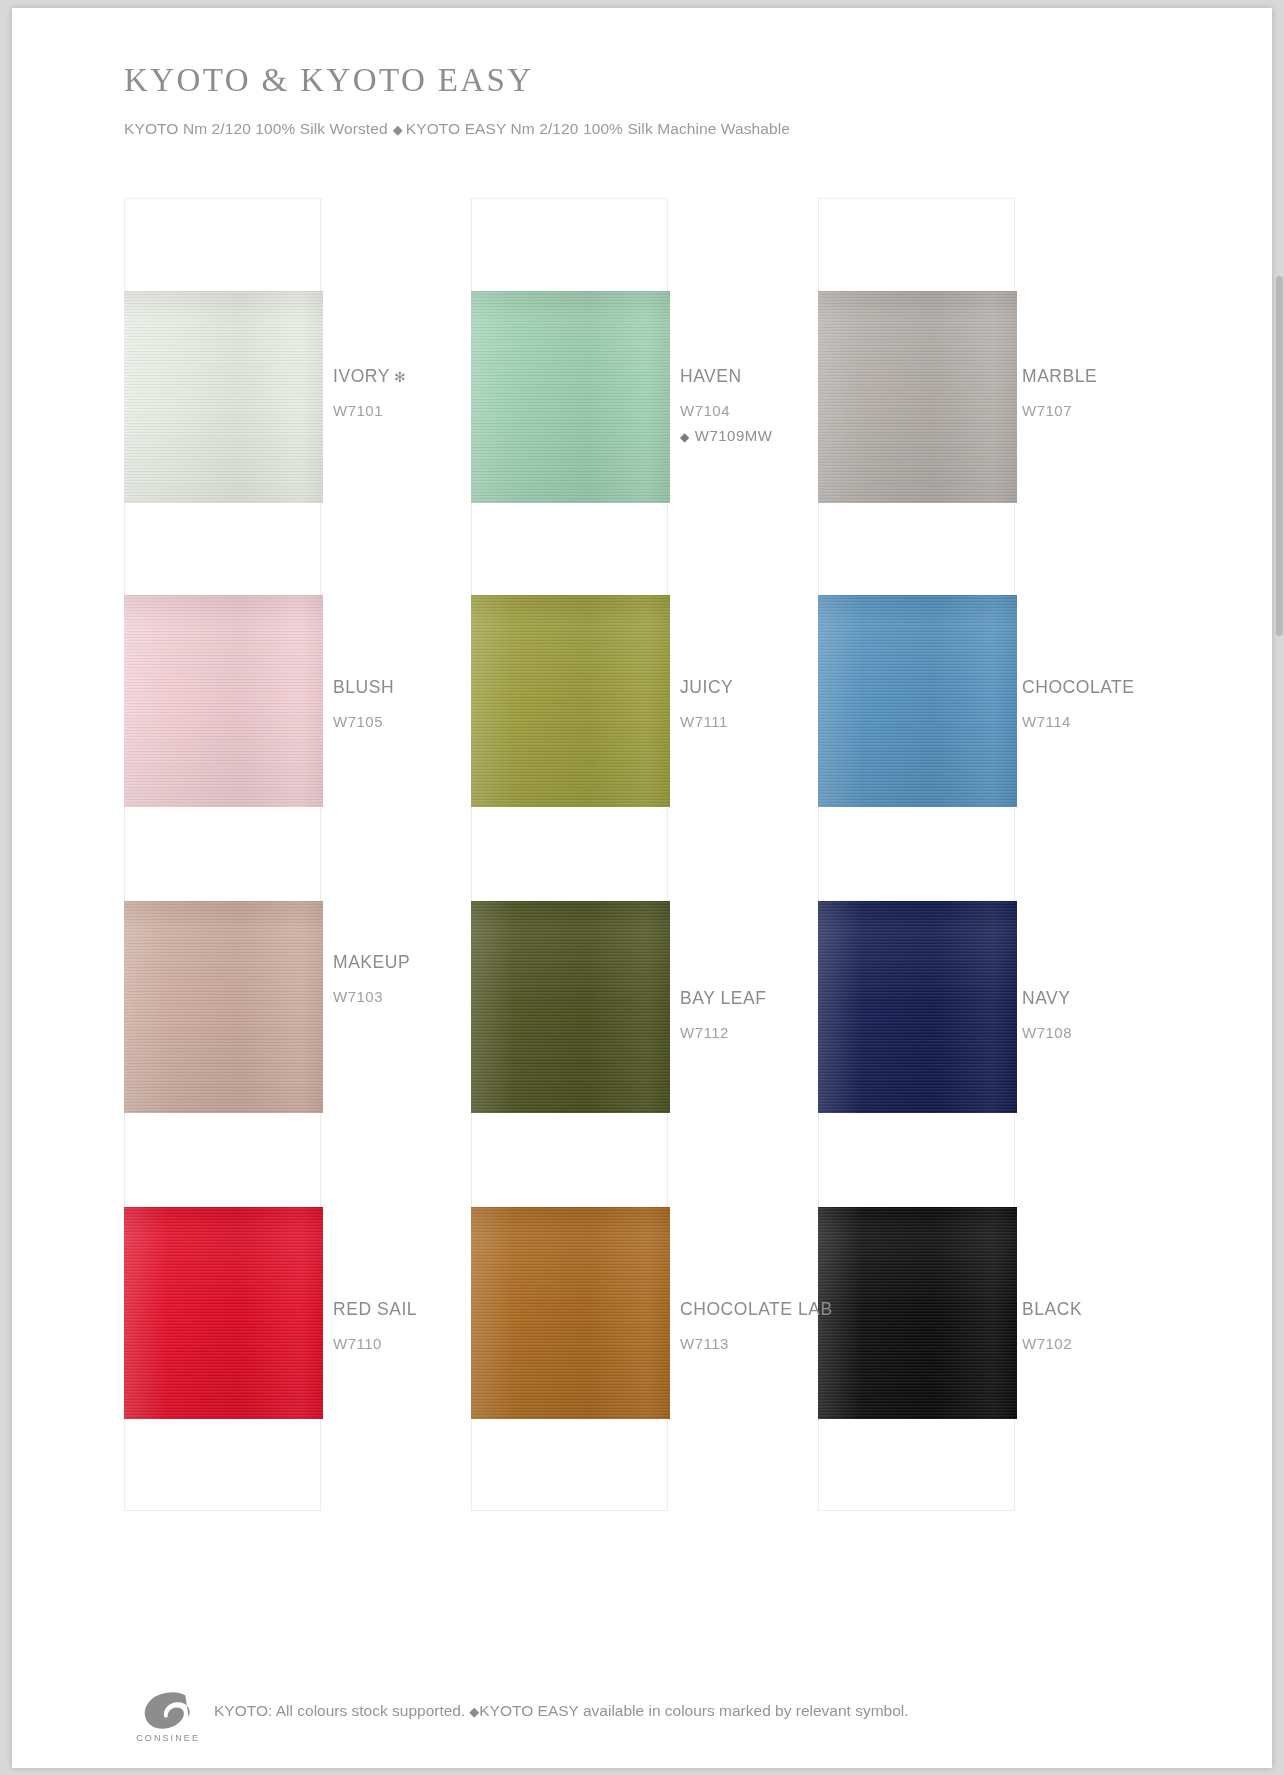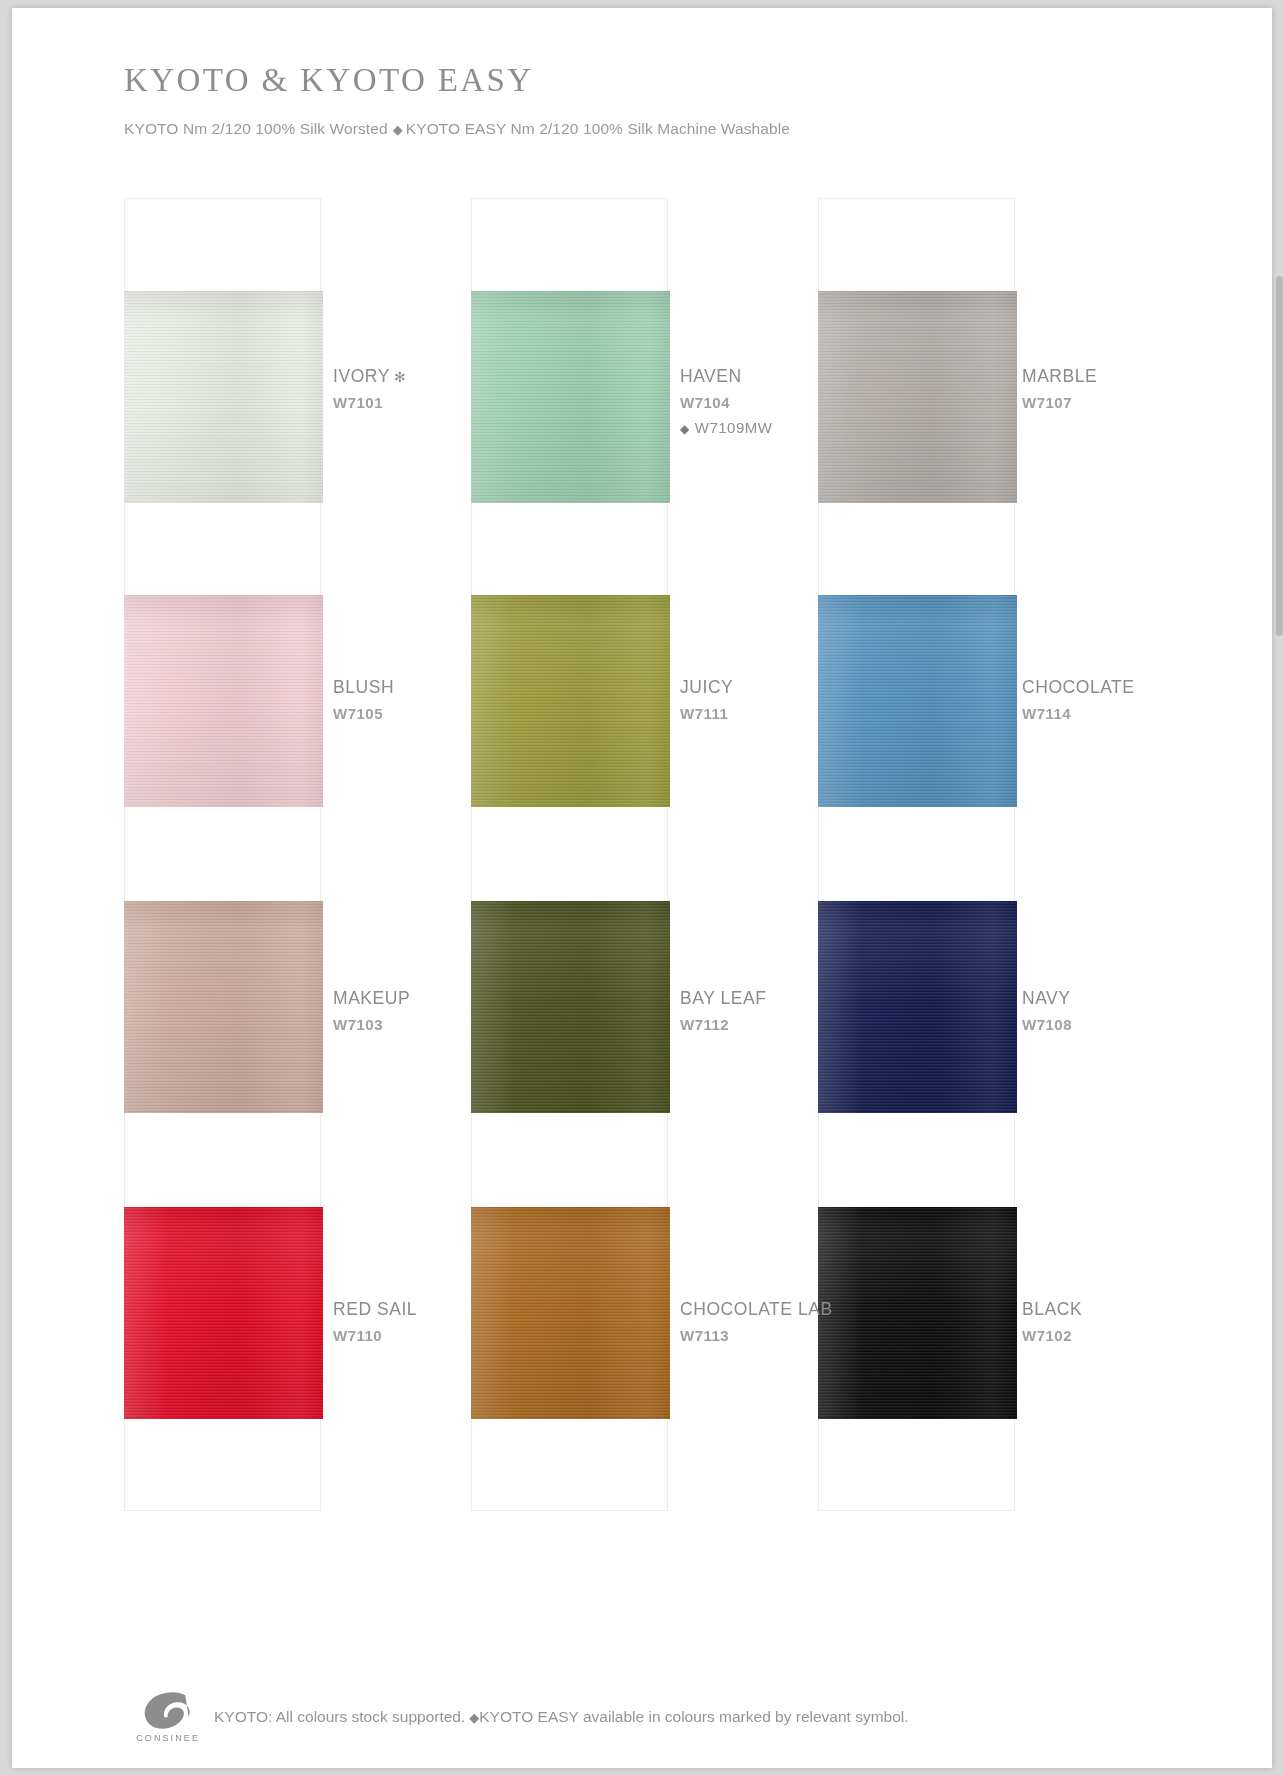--- a/index.html
+++ b/index.html
@@ -100,23 +100,22 @@
   .lname {
     font-size: 17.5px;
     color: #8b8b8b;
     letter-spacing: 0.55px;
     line-height: 1.25;
   }
   .lcode {
     font-size: 15px;
     color: #a0a0a0;
     letter-spacing: 0.5px;
-    margin-top: 6px;
+    margin-top: 14px;
     line-height: 1.25;
-    font-weight: bold;
   }
   .lmw {
     font-size: 15px;
     color: #8f8f8f;
     letter-spacing: 0.5px;
     margin-top: 6px;
     line-height: 1.25;
     text-align: right;
   }
   .fluor { font-size: 14px; color: #8b8b8b; padding-left: 4px; }
@@ -130,21 +129,21 @@
   }
   .logo-wrap {
     position: absolute; left: 8px; top: 22px;
     width: 68px; text-align: right;
   }
   .logo-mark { width: 56px; height: 42px; display: block; margin: 0 auto; }
   .logo-text {
     font-size: 9px; letter-spacing: 2.1px;
     color: #8d8d8d; margin-top: 1px;
   }
-  .foot-lines { position: absolute; left: 90px; top: 28px; margin-top: 6px; }
+  .foot-lines { position: absolute; left: 90px; top: 28px; }
   .fline {
     font-size: 15.5px; color: #949494;
     line-height: 1.95; white-space: nowrap;
   }
   .fline .dia { font-size: 13px; color: #8a8a8a; padding-left: 4px; }
   .fline .fl { font-size: 14px; color: #8a8a8a; padding-right: 2px; }
 
   
   .scrollbar {
     position: absolute; right: 1px; top: 276px;
@@ -237,21 +236,21 @@
     </div>
 
     <div class="label" style="left:209px; top:168px;">
       <div class="lname"><span>IVORY</span><span class="fluor">✻</span></div>
       <div class="lcode">W7101</div>
     </div>
     <div class="label" style="left:209px; top:479px;">
       <div class="lname">BLUSH</div>
       <div class="lcode">W7105</div>
     </div>
-    <div class="label" style="left:209px; top:790px;">
+    <div class="label" style="left:209px; top:754px;">
       <div class="lname">MAKEUP</div>
       <div class="lcode">W7103</div>
     </div>
     <div class="label" style="left:209px; top:1101px;">
       <div class="lname">RED SAIL</div>
       <div class="lcode">W7110</div>
     </div>
 
     <div class="label" style="left:556px; top:168px;">
       <div class="lname">HAVEN</div>

